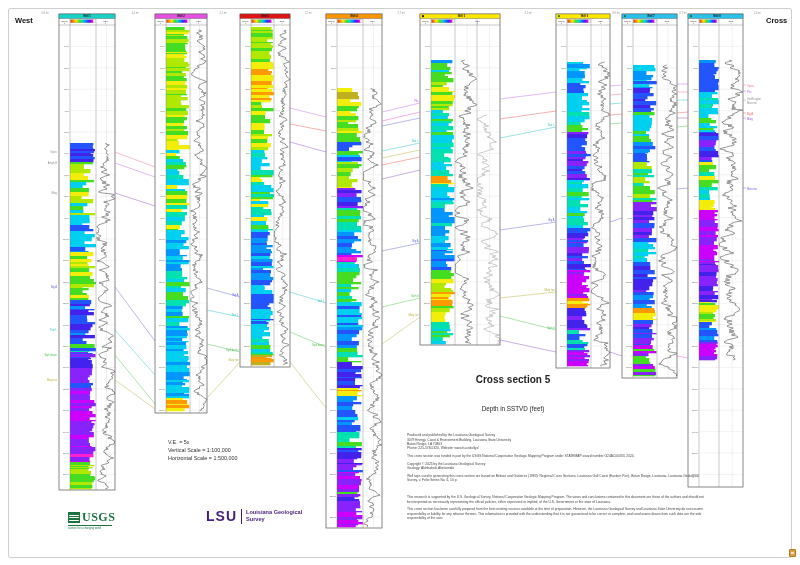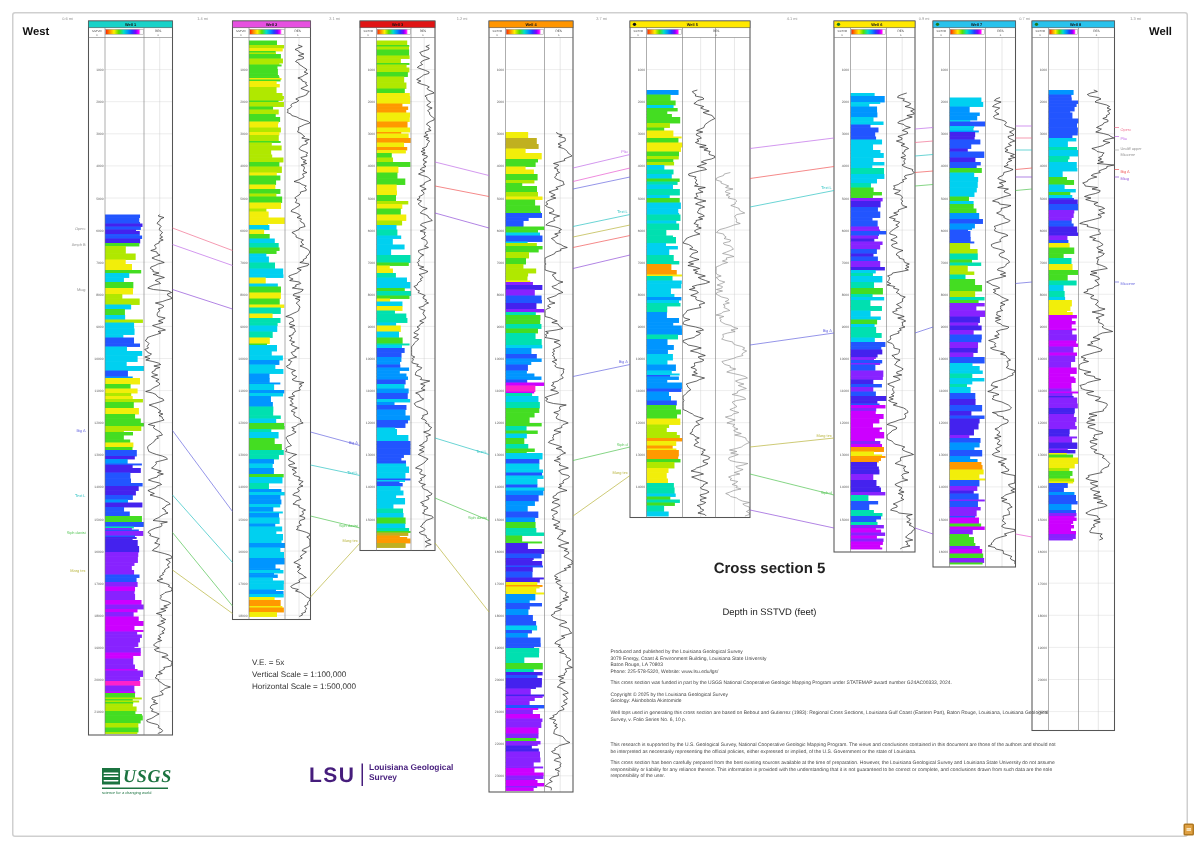--- a/index.html
+++ b/index.html
@@ -11,21 +11,21 @@
   .dirlabel{font-size:7.5px;font-weight:bold;color:#111;text-align:right;}
   #title{left:423px;top:374px;width:180px;text-align:center;font-size:10px;font-weight:bold;}
   #subtitle{left:423px;top:405px;width:180px;text-align:center;font-size:6.3px;}
   #scaleblock{left:168px;top:438px;font-size:5.4px;line-height:1.5;color:#333;}
   #credits{left:407px;top:433px;width:600px;font-size:6.6px;line-height:1.3;color:#444;
            transform:scale(0.5);transform-origin:0 0;}
   #credits .para{margin-bottom:7px;}
   #credits .bigap{margin-top:26px;}
   
   #usgs{left:68px;top:510px;width:70px;}
-  #usgs .row{display:flex;align-items:center;gap:2px;font-style:italic;}
+  #usgs .row{display:flex;align-items:center;gap:2px;}
   #usgs .wave{width:12px;height:11px;background:#1b7340;display:flex;flex-direction:column;justify-content:space-evenly;padding:1px;box-sizing:border-box;}
   #usgs .wave i{display:block;height:1px;background:#fff;border-radius:1px;}
   #usgs .usgstxt{font-family:"Liberation Serif",serif;font-weight:bold;font-size:12px;color:#1b7340;letter-spacing:0.5px;}
   #usgs .tag{font-size:2.6px;color:#1b7340;border-top:1px solid #1b7340;margin-top:0px;padding-top:1px;width:44px;}
   
   #lsu{left:158px;top:508px;display:flex;align-items:center;gap:4px;}
   #lsu .lsutxt{font-size:14px;font-weight:bold;color:#461d7c;letter-spacing:1px;padding-left:48px;}
   #lsu .bar{width:1px;height:15px;background:#461d7c;}
   #lsu .gname{font-size:5.6px;font-weight:bold;color:#461d7c;line-height:1.2;}
   
@@ -1592,21 +1592,21 @@
       <text x="308" y="13.5" font-size="2.6" fill="#909090" text-anchor="middle" font-family="Liberation Sans, sans-serif">1.2 mi</text>
       <text x="401" y="13.5" font-size="2.6" fill="#909090" text-anchor="middle" font-family="Liberation Sans, sans-serif">2.7 mi</text>
       <text x="528" y="13.5" font-size="2.6" fill="#909090" text-anchor="middle" font-family="Liberation Sans, sans-serif">4.1 mi</text>
       <text x="616" y="13.5" font-size="2.6" fill="#909090" text-anchor="middle" font-family="Liberation Sans, sans-serif">0.9 mi</text>
       <text x="683" y="13.5" font-size="2.6" fill="#909090" text-anchor="middle" font-family="Liberation Sans, sans-serif">0.7 mi</text>
       <text x="757" y="13.5" font-size="2.6" fill="#909090" text-anchor="middle" font-family="Liberation Sans, sans-serif">1.3 mi</text>
     </g>
   </svg>
 
 <div class="abs dirlabel" style="left:15px;top:16px">West</div>
-<div class="abs dirlabel" style="left:766px;top:16px">Well</div>
+<div class="abs dirlabel" style="left:766px;top:16px">Cross</div>
 
 <div class="abs" id="title">Cross section 5</div>
 <div class="abs" id="subtitle">Depth in SSTVD (feet)</div>
 
 <div class="abs" id="scaleblock">
   <div>V.E. = 5x</div>
   <div>Vertical Scale = 1:100,000</div>
   <div>Horizontal Scale = 1:500,000</div>
 </div>
 

